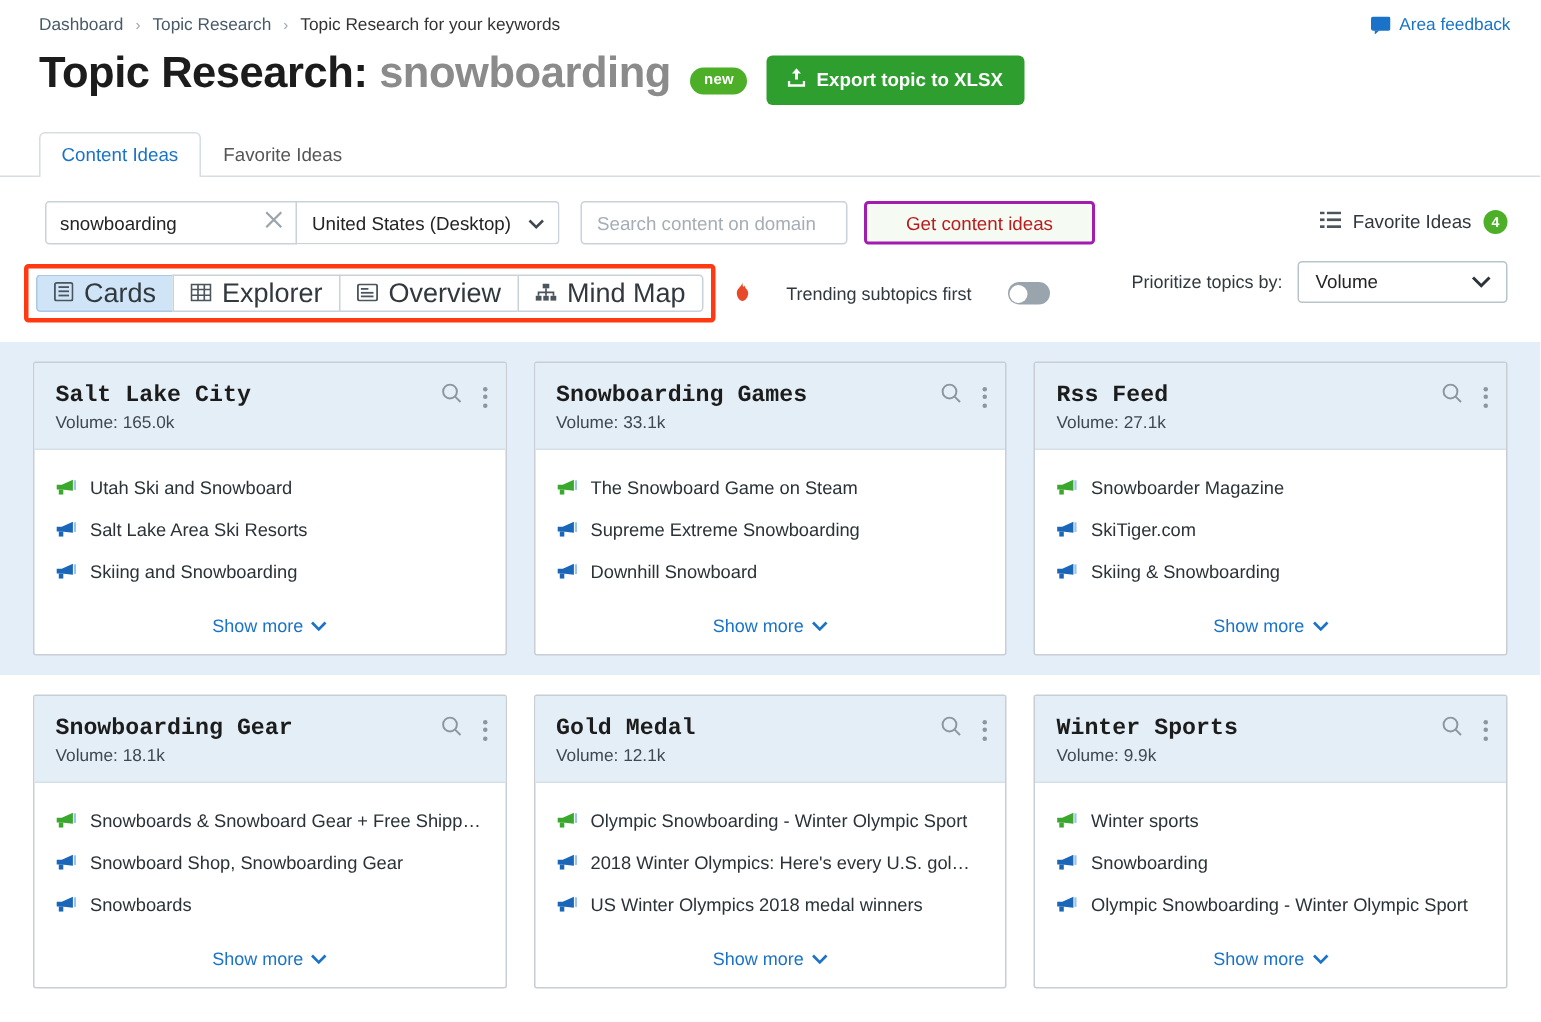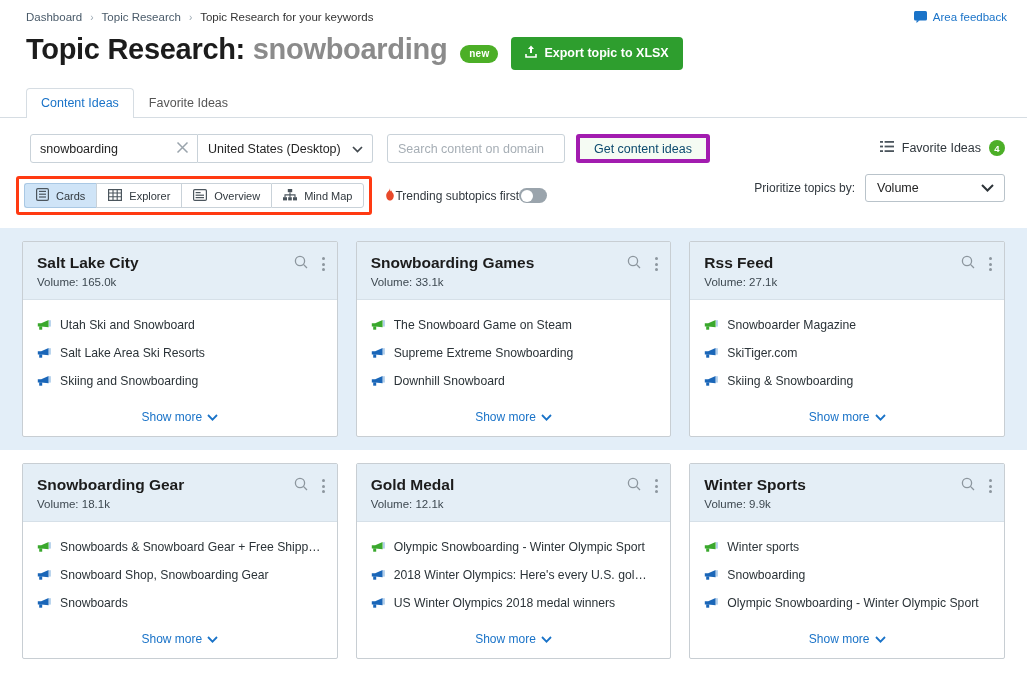--- a/index.html
+++ b/index.html
@@ -94,23 +94,23 @@
     margin-left:14px; height:29px; width:178px;
     border:1px solid #c9d2d9; border-radius:3px; padding:0 10px;
     display:flex; align-items:center; background:#fff;
   }
   .domainbox input {
     border:none; outline:none; font-size:12.5px; width:100%;
     font-family:"Liberation Sans", sans-serif; background:transparent;
   }
   .domainbox input::placeholder { color:#a6aeb5; }
   .btn-getideas {
-    margin-left:11px; height:29px; padding:0 14px;
-    border:4px solid #a21caf; border-radius:3px;
-    background:#f5fbf3; color:#0c4a6e; font-size:12.5px;
+    margin-left:11px; height:29px; padding:0 26px;
+    border:2px solid #a21caf; border-radius:3px;
+    background:#f5fbf3; color:#b91c1c; font-size:12.5px;
     cursor:pointer; font-family:"Liberation Sans", sans-serif;
   }
   .favideas {
     position:absolute; right:22px; top:22px;
     display:flex; align-items:center; gap:8px; cursor:pointer;
     font-size:12.5px; color:#30373d;
   }
   .fav-count {
     background:#4caf27; color:#fff; border-radius:50%;
     width:16px; height:16px; font-size:9.5px; font-weight:700;
@@ -122,31 +122,31 @@
     display:flex; align-items:center; padding: 13px 20px 0 16px;
     position:relative;
   }
   .redbox {
     border:3px solid #ff3a12; border-radius:3px;
     padding:4px 5px; display:flex;
   }
   .segment { display:flex; }
   .seg-btn {
     height:25px; display:flex; align-items:center; gap:7px;
-    padding:0 11px; font-size:11px; cursor:pointer;
+    padding:0 11px; font-size:18px; cursor:pointer;
     border:1px solid #c9d2d9; border-right:none; background:#fff;
     color:#31383e; white-space:nowrap;
     font-family:"Liberation Sans", sans-serif;
   }
   .seg-btn:first-child { border-radius:3px 0 0 3px; }
   .seg-btn:last-child { border-right:1px solid #c9d2d9; border-radius:0 3px 3px 0; }
   .seg-btn.active { background:#cfe4f7; border-color:#a9c8e4; }
 
   .trending {
-    display:flex; align-items:center; gap:0; margin-left:13px;
+    display:flex; align-items:center; gap:24px; margin-left:13px;
     font-size:12px; color:#31383e;
   }
   .toggle {
     width:28px; height:15px; border-radius:8px; background:#9aa4ac;
     position:relative; cursor:pointer; flex:0 0 auto;
   }
   .toggle::after {
     content:''; position:absolute; left:1.5px; top:1.5px;
     width:12px; height:12px; border-radius:50%; background:#fff;
   }
@@ -173,20 +173,21 @@
     background:#fff; display:flex; flex-direction:column;
   }
   .card-head {
     background:#e4eef6; padding:12px 13px 11px 14px;
     position:relative; border-bottom:1px solid #d6e0e8;
   }
   .card-title {
     font-size:15.5px; font-weight:700; color:#1c1c1c;
     white-space:nowrap; overflow:hidden; text-overflow:ellipsis;
     padding-right:60px;
+    font-family:Liberation Mono, monospace;
   }
   .card-vol { font-size:11.5px; color:#3d4850; margin-top:4px; }
   .card-actions {
     position:absolute; right:11px; top:13px;
     display:flex; align-items:center; gap:13px;
   }
   .icon-btn { cursor:pointer; display:block; }
   .kebab { display:flex; flex-direction:column; gap:2.5px; cursor:pointer; padding:1px; }
   .kebab i { width:3px; height:3px; border-radius:50%; background:#8c969e; display:block; }
 

